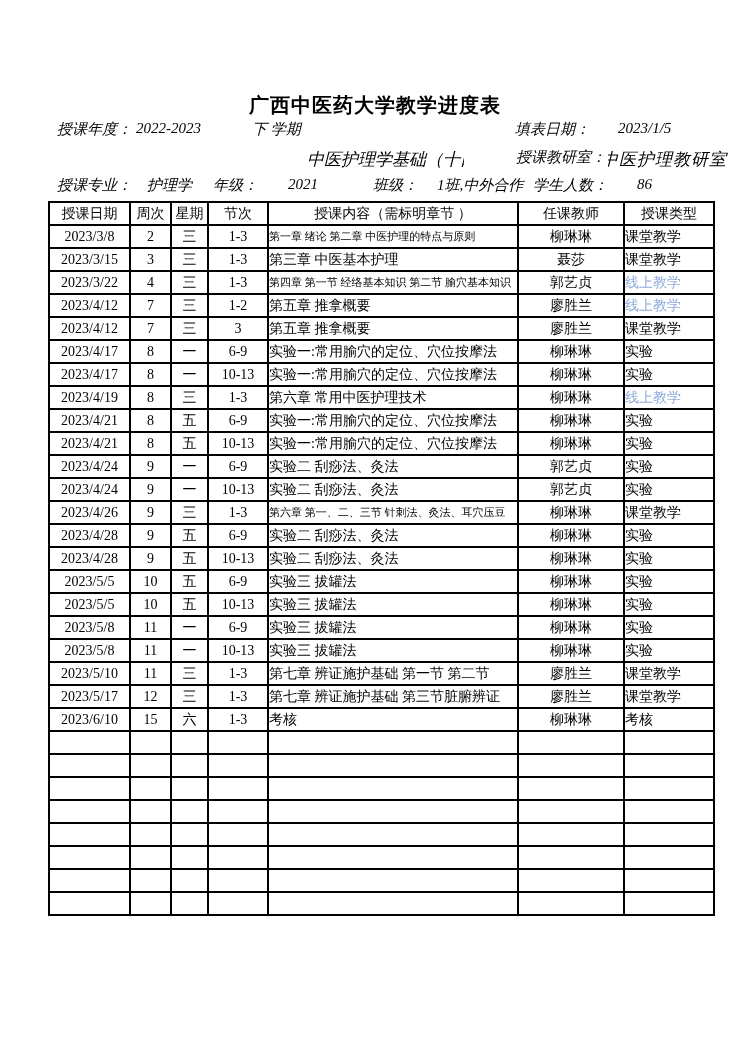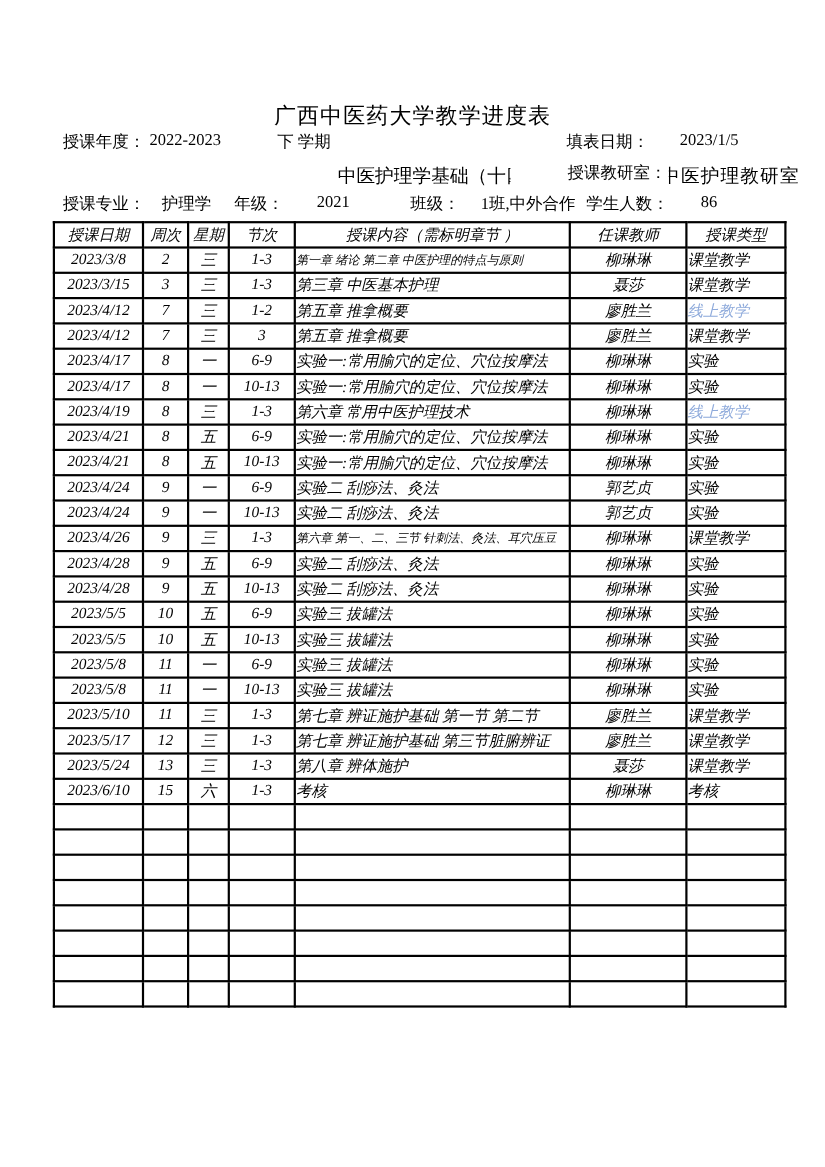--- a/index.html
+++ b/index.html
@@ -7,42 +7,41 @@
     width:750px; height:1061px;
     background:#ffffff;
     position:relative;
     font-family:"Liberation Serif","DejaVu Serif",serif;
     color:#000;
     overflow:hidden;
   }
   .page-title {
     position:absolute; top:92px; left:0; width:750px;
     text-align:center;
-    font-size:20px; font-weight:normal;
+    font-size:20px; font-weight:bold;
     font-family:"Liberation Sans","DejaVu Sans",sans-serif;
     letter-spacing:1px;
   }
-  .form-line { position:absolute; left:0; width:734px; height:22px; font-size:15px; white-space:nowrap; }
+  .form-line { position:absolute; left:0; width:734px; height:22px; font-size:15px; white-space:nowrap;font-style:italic; }
   .form-line span { position:absolute; top:0; }
   .fl1 { top:120px; }
   .fl2 { top:148px; }
   .fl3 { top:176px; }
 
   .clip-box { position:absolute; top:-2px; overflow:hidden; height:24px; }
   .clip-box .clip-text { position:static; display:inline-block; white-space:nowrap; font-size:17px; }
   .course-clip { left:307px; width:157px; }
   .dept-clip  { left:608px; width:130px; }
   .dept-clip .clip-text { margin-left:-7px; letter-spacing:1px; }
 
   table.schedule {
     position:absolute; left:48px; top:201px;
     width:665px;
     border-collapse:collapse;
     table-layout:fixed;
-    font-style:italic;
   }
   table.schedule th, table.schedule td {
     border:2px solid #000;
     height:21px;
     padding:0;
     font-size:14px;
     font-weight:normal;
     overflow:hidden;
     white-space:nowrap;
   }
@@ -121,20 +120,29 @@
       <tr>
     <td class="c-date">2023/3/15</td>
     <td class="c-week">3</td>
     <td class="c-weekday">三</td>
     <td class="c-period">1-3</td>
     <td class="c-content">第三章 中医基本护理</td>
     <td class="c-teacher">聂莎</td>
     <td class="c-type">课堂教学</td>
   </tr>
       <tr>
+    <td class="c-date">2023/3/22</td>
+    <td class="c-week">4</td>
+    <td class="c-weekday">三</td>
+    <td class="c-period">1-3</td>
+    <td class="c-content small">第四章 第一节 经络基本知识 第二节 腧穴基本知识</td>
+    <td class="c-teacher">郭艺贞</td>
+    <td class="c-type online">线上教学</td>
+  </tr>
+      <tr>
     <td class="c-date">2023/4/12</td>
     <td class="c-week">7</td>
     <td class="c-weekday">三</td>
     <td class="c-period">1-2</td>
     <td class="c-content">第五章 推拿概要</td>
     <td class="c-teacher">廖胜兰</td>
     <td class="c-type online">线上教学</td>
   </tr>
       <tr>
     <td class="c-date">2023/4/12</td>
@@ -283,29 +291,20 @@
       <tr>
     <td class="c-date">2023/5/17</td>
     <td class="c-week">12</td>
     <td class="c-weekday">三</td>
     <td class="c-period">1-3</td>
     <td class="c-content">第七章 辨证施护基础 第三节脏腑辨证</td>
     <td class="c-teacher">廖胜兰</td>
     <td class="c-type">课堂教学</td>
   </tr>
       <tr>
-    <td class="c-date">2023/5/24</td>
-    <td class="c-week">13</td>
-    <td class="c-weekday">三</td>
-    <td class="c-period">1-3</td>
-    <td class="c-content">第八章 辨体施护</td>
-    <td class="c-teacher">聂莎</td>
-    <td class="c-type">课堂教学</td>
-  </tr>
-      <tr>
     <td class="c-date">2023/6/10</td>
     <td class="c-week">15</td>
     <td class="c-weekday">六</td>
     <td class="c-period">1-3</td>
     <td class="c-content">考核</td>
     <td class="c-teacher">柳琳琳</td>
     <td class="c-type">考核</td>
   </tr>
       <tr>
     <td class="c-date"></td>

